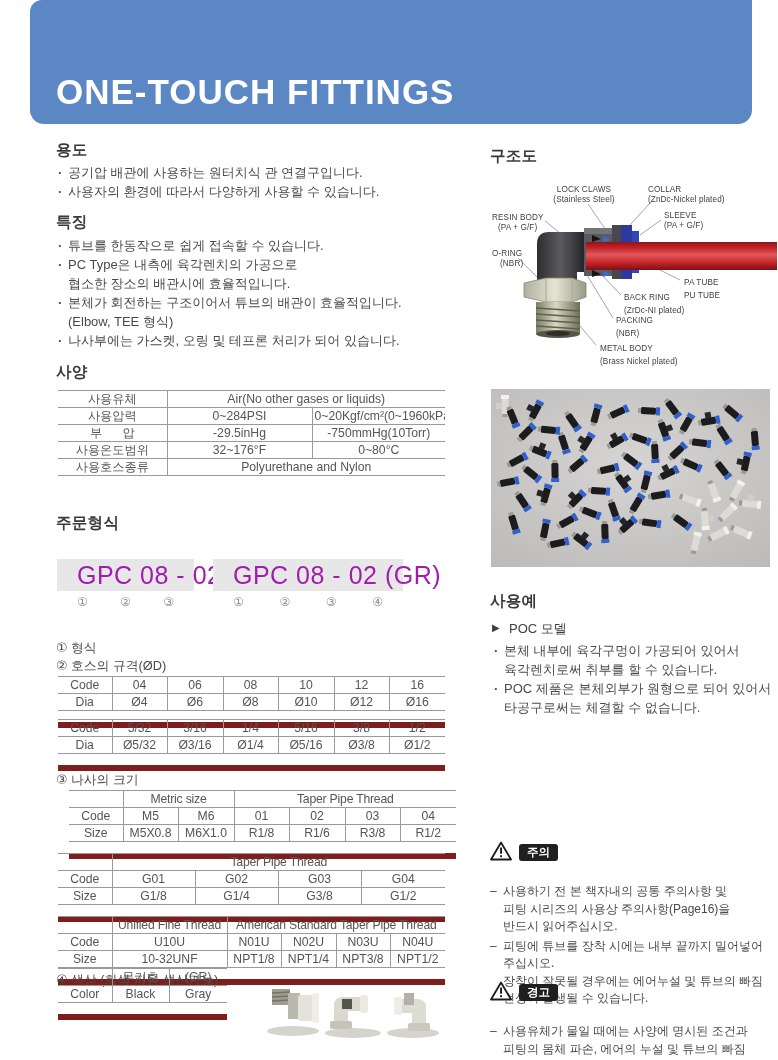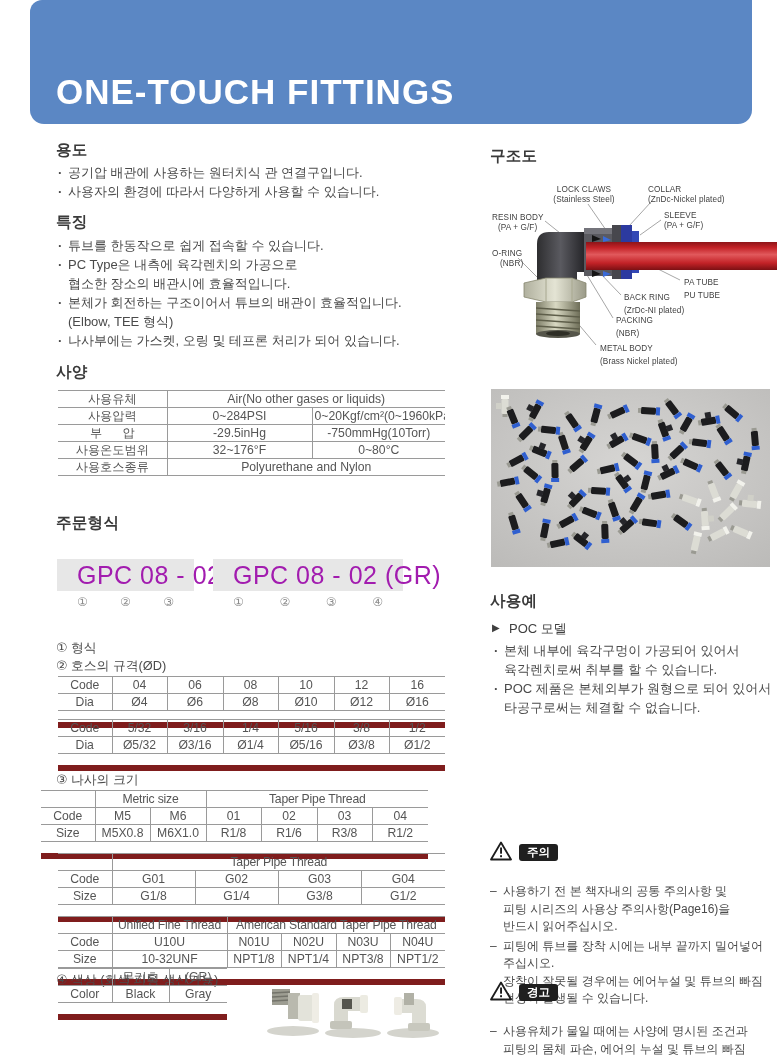--- a/index.html
+++ b/index.html
@@ -207,21 +207,21 @@
             <td>Ø5/16</td>
             <td>Ø3/8</td>
             <td>Ø1/2</td>
           </tr>
   </tbody>
       </table>
   </div>
 
   <div class="abs note" style="left:56px;top:772px">③ 나사의 크기</div>
 
-  <div class="abs dbl" style="left:41px;top:790px">
+  <div class="abs dbl" style="left:69px;top:790px">
   <table class="tbl" style="width:387px">
     <colgroup>
           <col style="width:54px">
           <col style="width:55px">
           <col style="width:56px">
           <col style="width:55px">
           <col style="width:56px">
           <col style="width:55px">
           <col style="width:56px">
         </colgroup>

